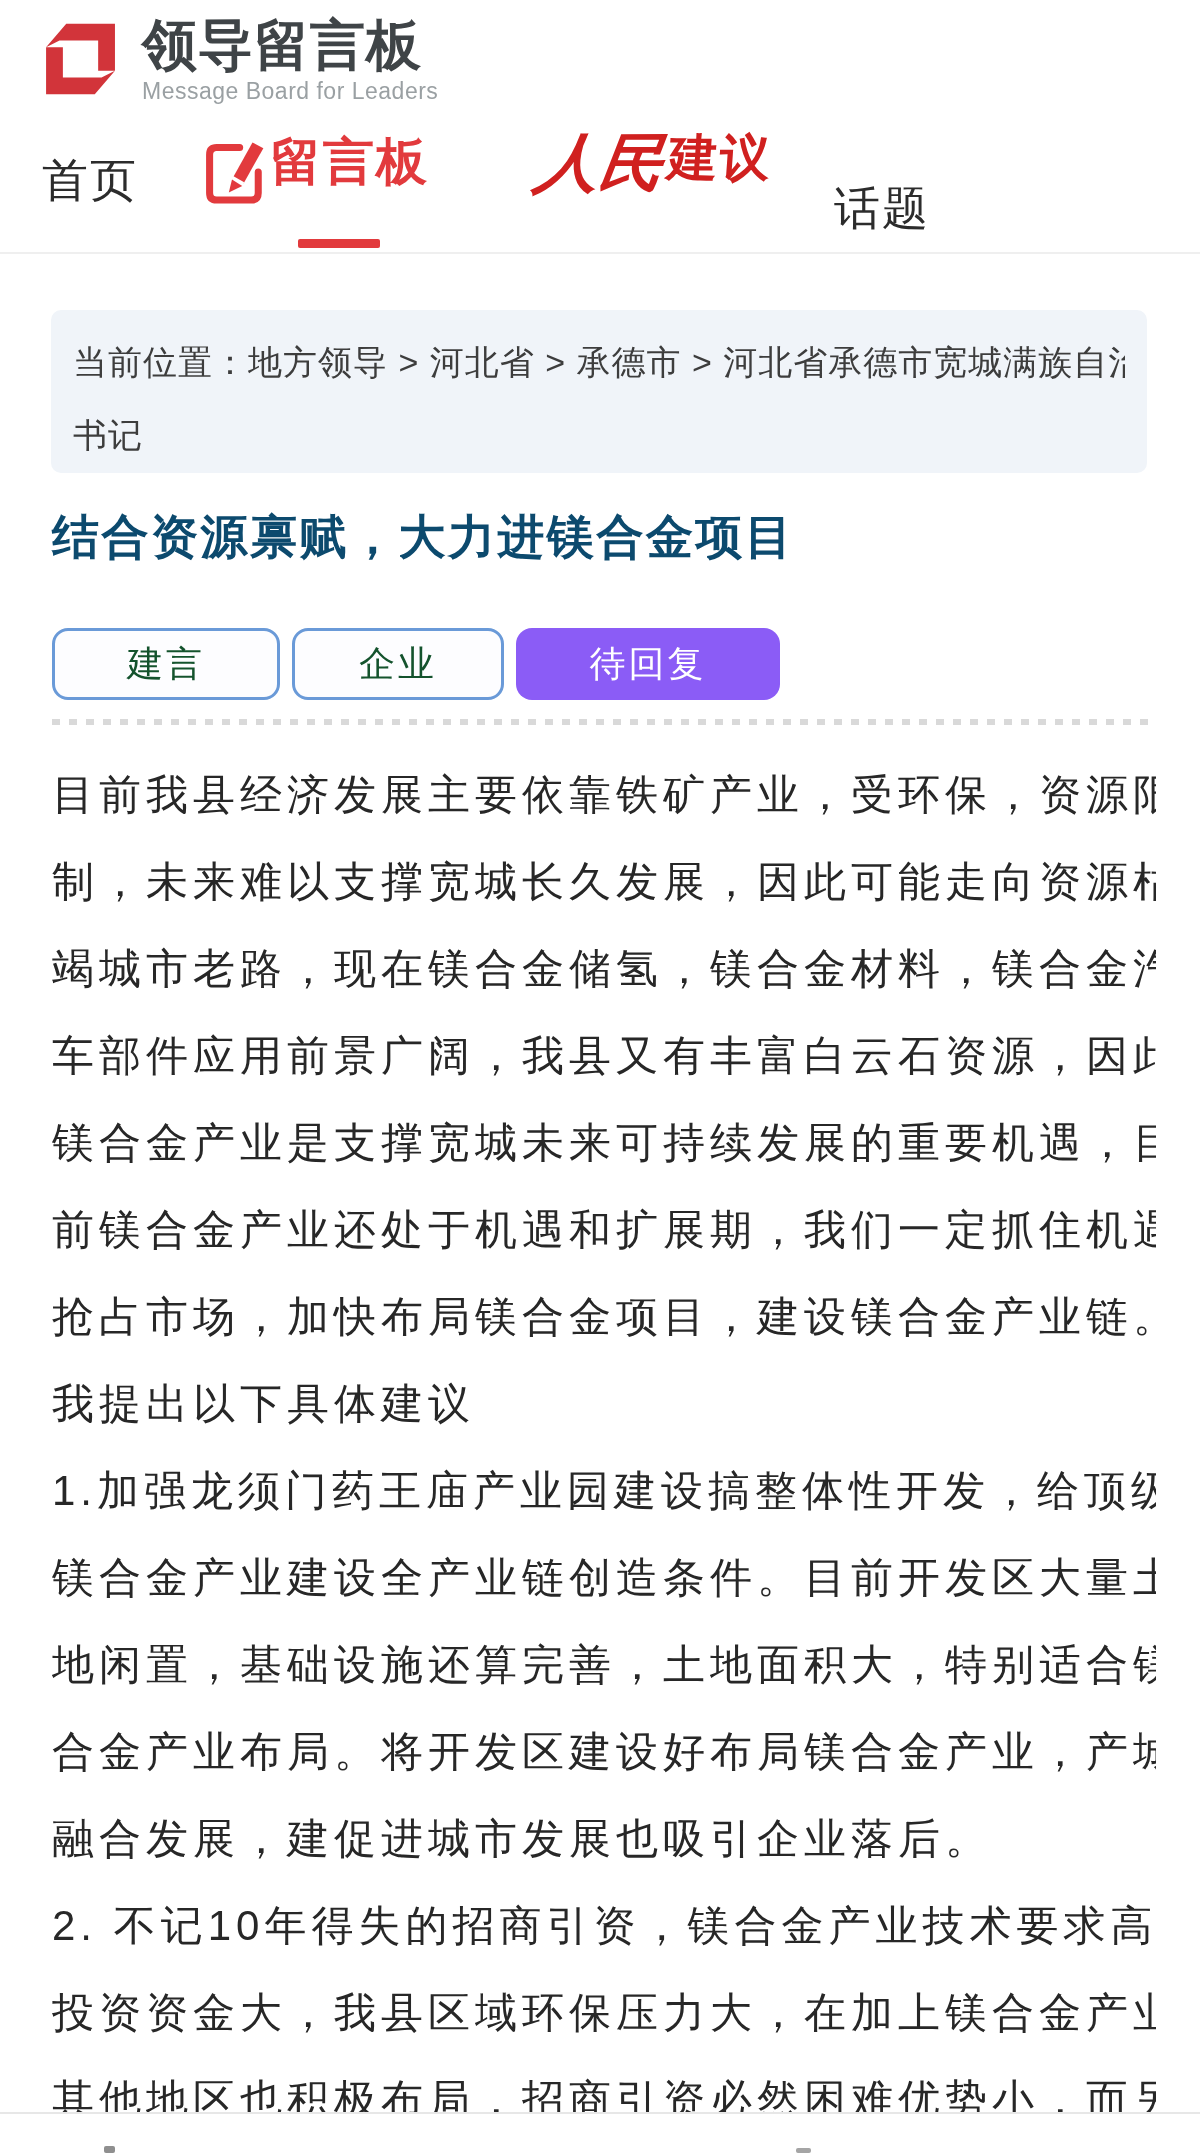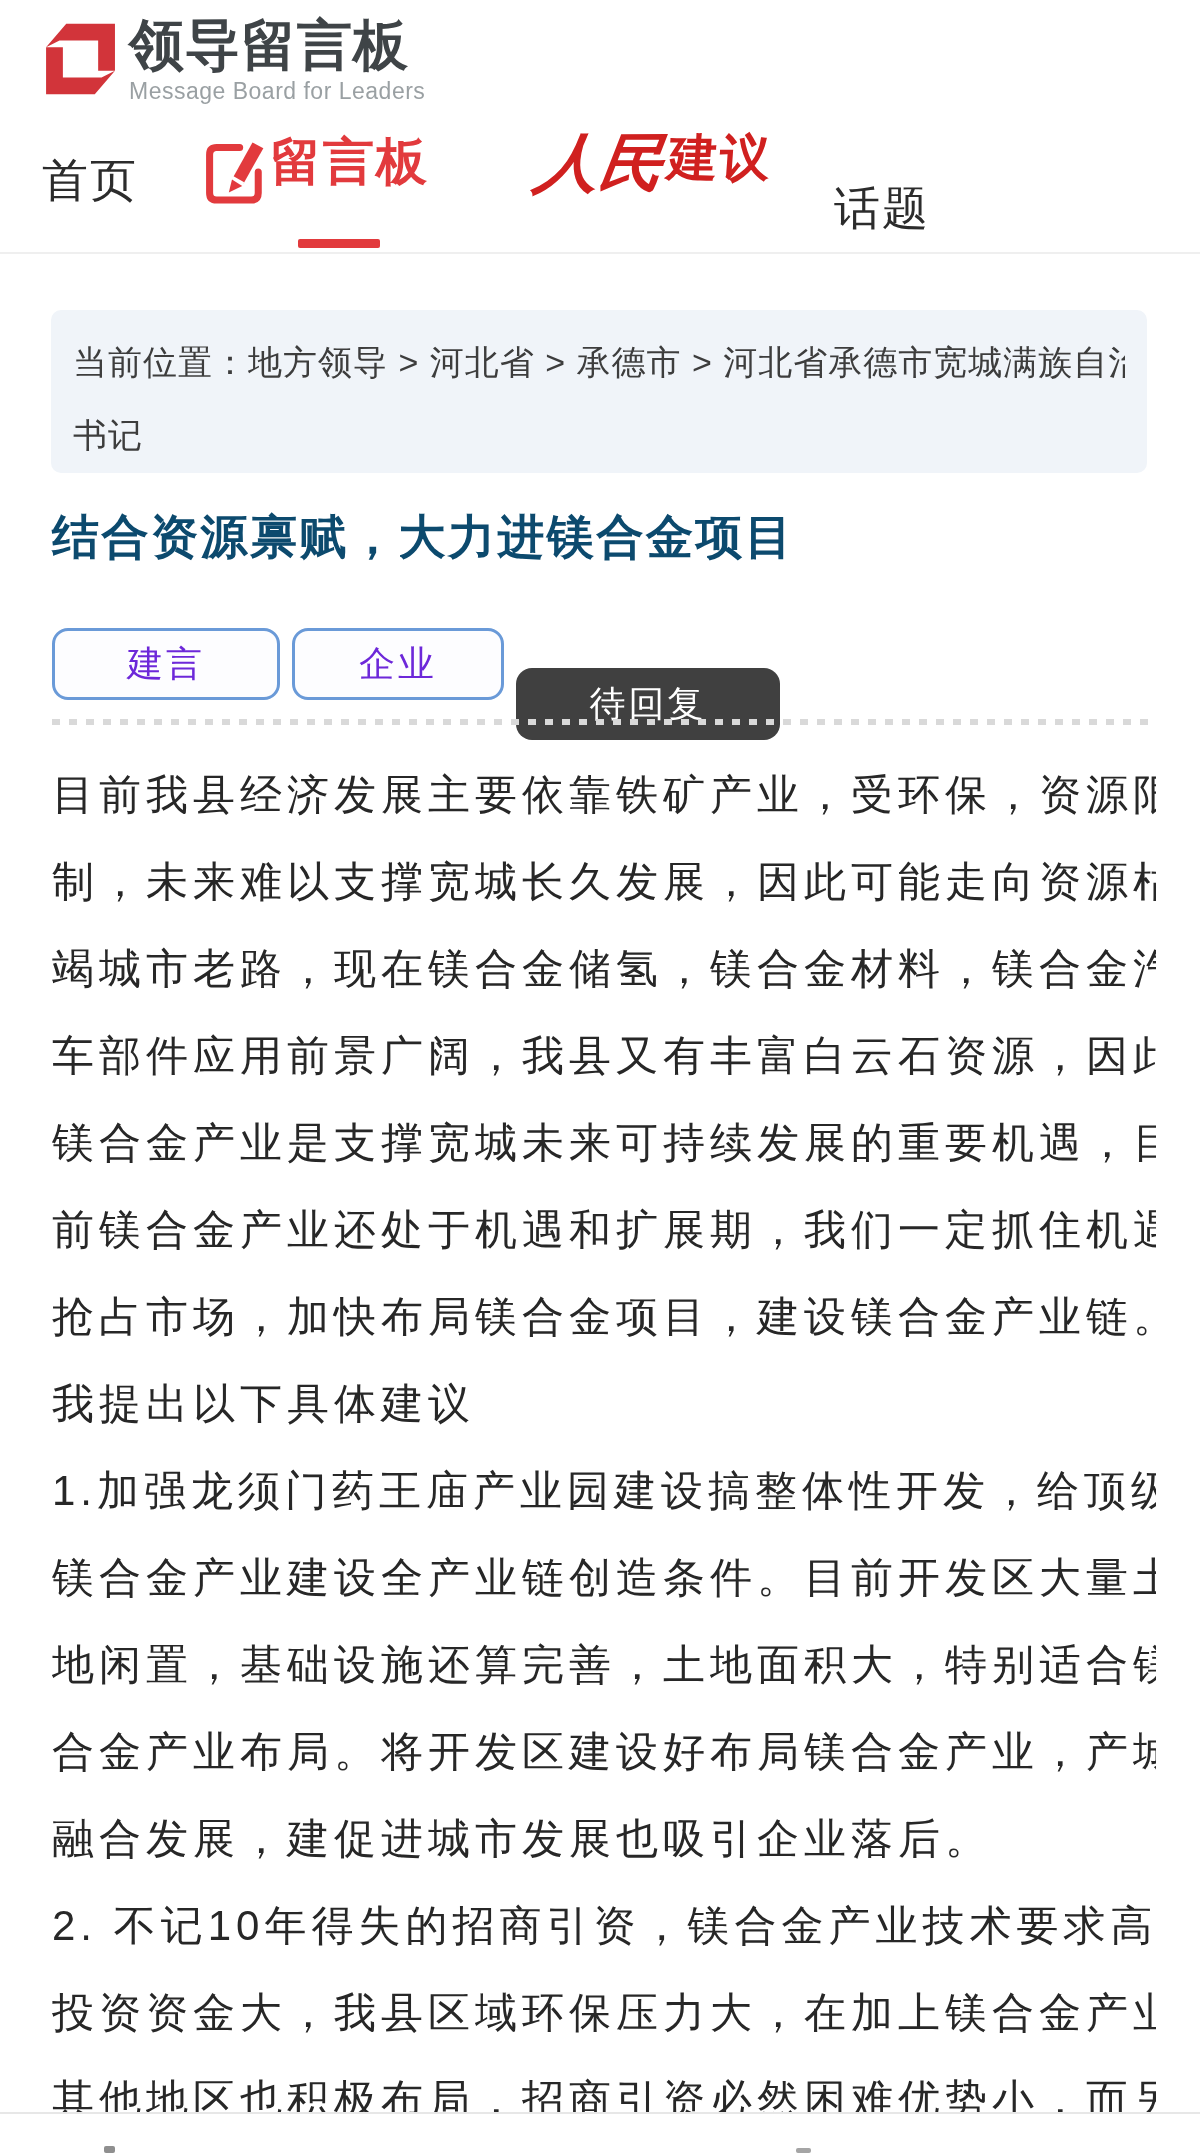--- a/index.html
+++ b/index.html
@@ -3,21 +3,21 @@
 <meta charset="utf-8">
 <style>
   html,body{margin:0;padding:0;background:#ffffff;}
   body{
     width:1200px;height:2153px;position:relative;overflow:hidden;
     font-family:"Liberation Sans",sans-serif;
     -webkit-font-smoothing:antialiased;
   }
   
   .logo-icon{position:absolute;left:36px;top:16px;width:84px;height:86px;}
-  .logo-text{position:absolute;left:129px;top:14px;}
+  .logo-text{position:absolute;left:142px;top:14px;}
   .logo-title{font-size:55px;font-weight:bold;color:#3f4447;letter-spacing:1px;line-height:62px;}
   .logo-sub{font-size:23px;color:#9aa0a3;letter-spacing:.5px;margin-top:2px;}
   
   .nav{position:absolute;left:0;top:118px;width:1144px;height:134px;}
   .nav-item{position:absolute;font-size:46px;color:#2c2c2c;cursor:pointer;}
   .nav-home{left:42px;top:32px;letter-spacing:2px;}
   .nav-board{left:200px;top:10px;display:flex;align-items:flex-start;}
   .board-icon{width:64px;height:76px;margin-right:6px;margin-top:4px;}
   .board-label{font-size:51px;font-weight:bold;color:#e23a3d;letter-spacing:2px;}
   .nav-brand{left:536px;top:2px;display:flex;align-items:flex-end;color:#d0201f;}
@@ -26,22 +26,22 @@
   .nav-topics{left:834px;top:32px;letter-spacing:2px;margin-top:28px;}
   .nav-underline{position:absolute;left:298px;top:239px;width:82px;height:9px;background:#e23a3d;border-radius:2px;}
   .header-divider{position:absolute;left:0;top:252px;width:1200px;height:2px;background:#efefef;}
   
   .breadcrumb{position:absolute;left:51px;top:310px;width:1096px;height:163px;background:#f0f4f9;border-radius:10px;box-sizing:border-box;padding:16px 22px 0 22px;}
   .breadcrumb .bc-line{font-size:34px;color:#3d3d3d;line-height:73px;letter-spacing:1px;white-space:nowrap;overflow:hidden;}
   
   .post-title{position:absolute;left:52px;top:508px;width:1100px;font-size:47px;font-weight:bold;color:#0c4a6e;letter-spacing:2.5px;line-height:58px;}
   .tags{position:absolute;left:52px;top:628px;display:flex;gap:12px;}
   .tag{height:72px;border-radius:16px;display:flex;align-items:center;justify-content:center;font-size:36px;letter-spacing:3px;box-sizing:border-box;}
-  .tag-blue{border:3px solid #6a9ad8;color:#6d28d9;background:#fdfdff;}
-  .tag-red{background:#404040;color:#ffffff;border:none;margin-top:40px;}
+  .tag-blue{border:3px solid #6a9ad8;color:#14532d;background:#fdfdff;}
+  .tag-red{background:#8b5cf6;color:#ffffff;border:none;}
   .tag-1{width:228px;}
   .tag-2{width:212px;}
   .tag-3{width:264px;}
   .dashed-divider{position:absolute;left:52px;top:719px;width:1096px;height:6px;
     background:repeating-linear-gradient(90deg,#d9d9d9 0 8px,transparent 8px 17px);}
   .post-body{position:absolute;left:52px;top:751px;width:1104px;height:1361px;overflow:hidden;}
   .body-line{font-size:42px;color:#272727;line-height:87px;letter-spacing:5px;white-space:nowrap;}
   
   .bottom-bar{position:absolute;left:0;top:2112px;width:1200px;height:41px;background:#ffffff;border-top:2px solid #e7e7e7;box-sizing:border-box;}
   .speck-a{position:absolute;left:104px;top:2146px;width:11px;height:7px;background:#8f8f8f;border-radius:2px;}

